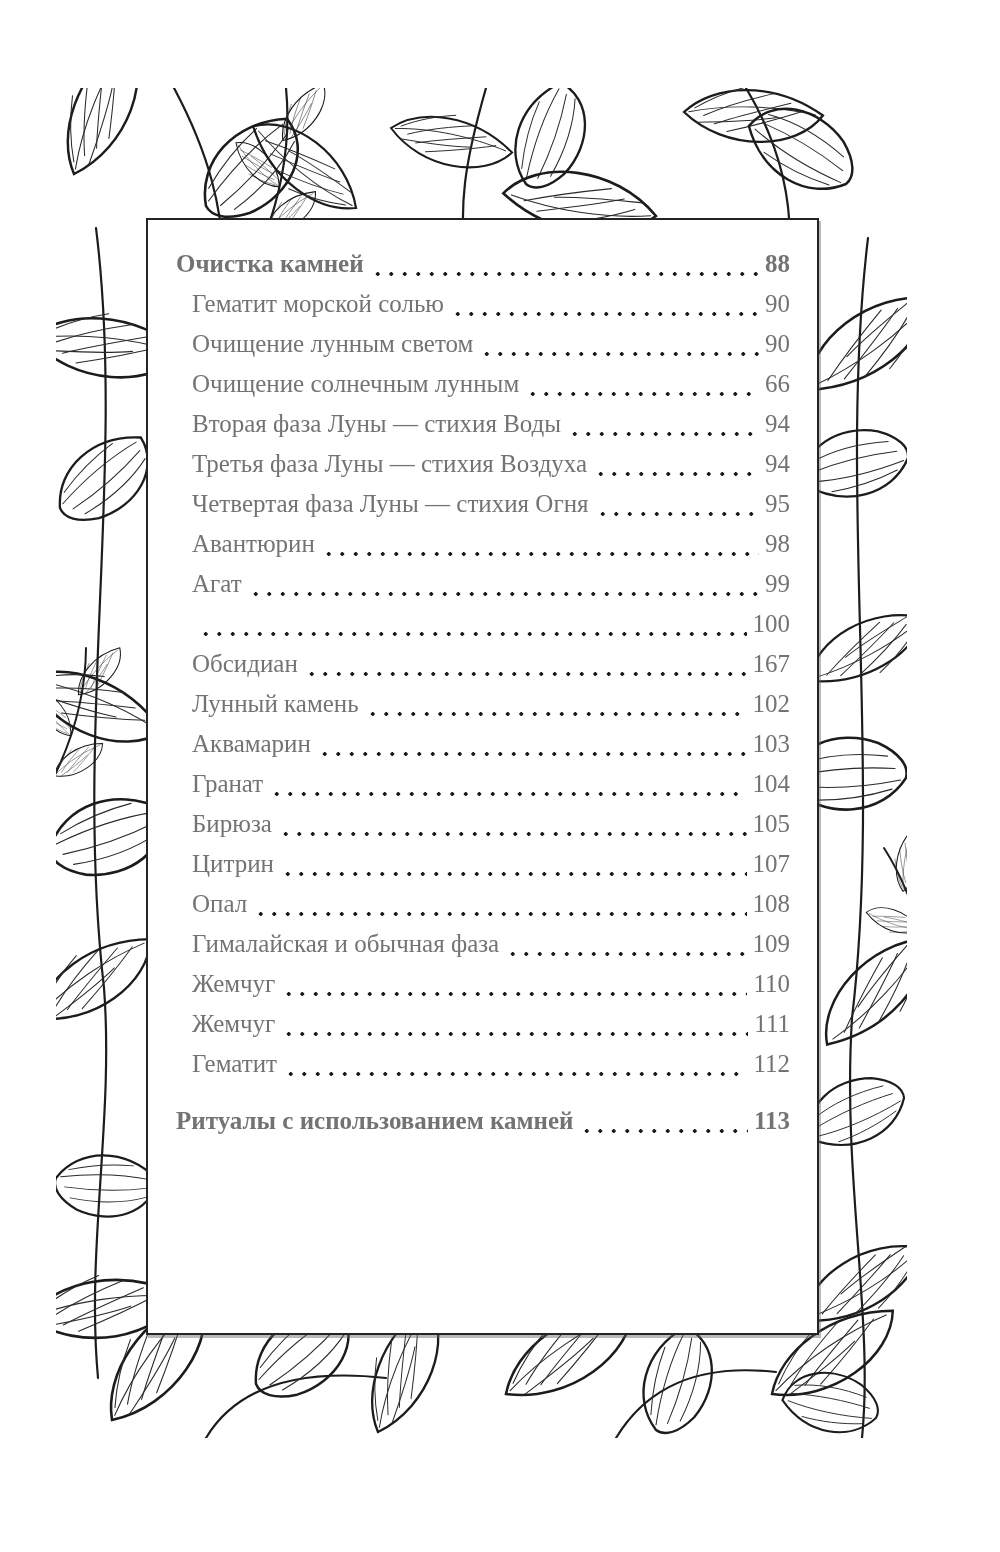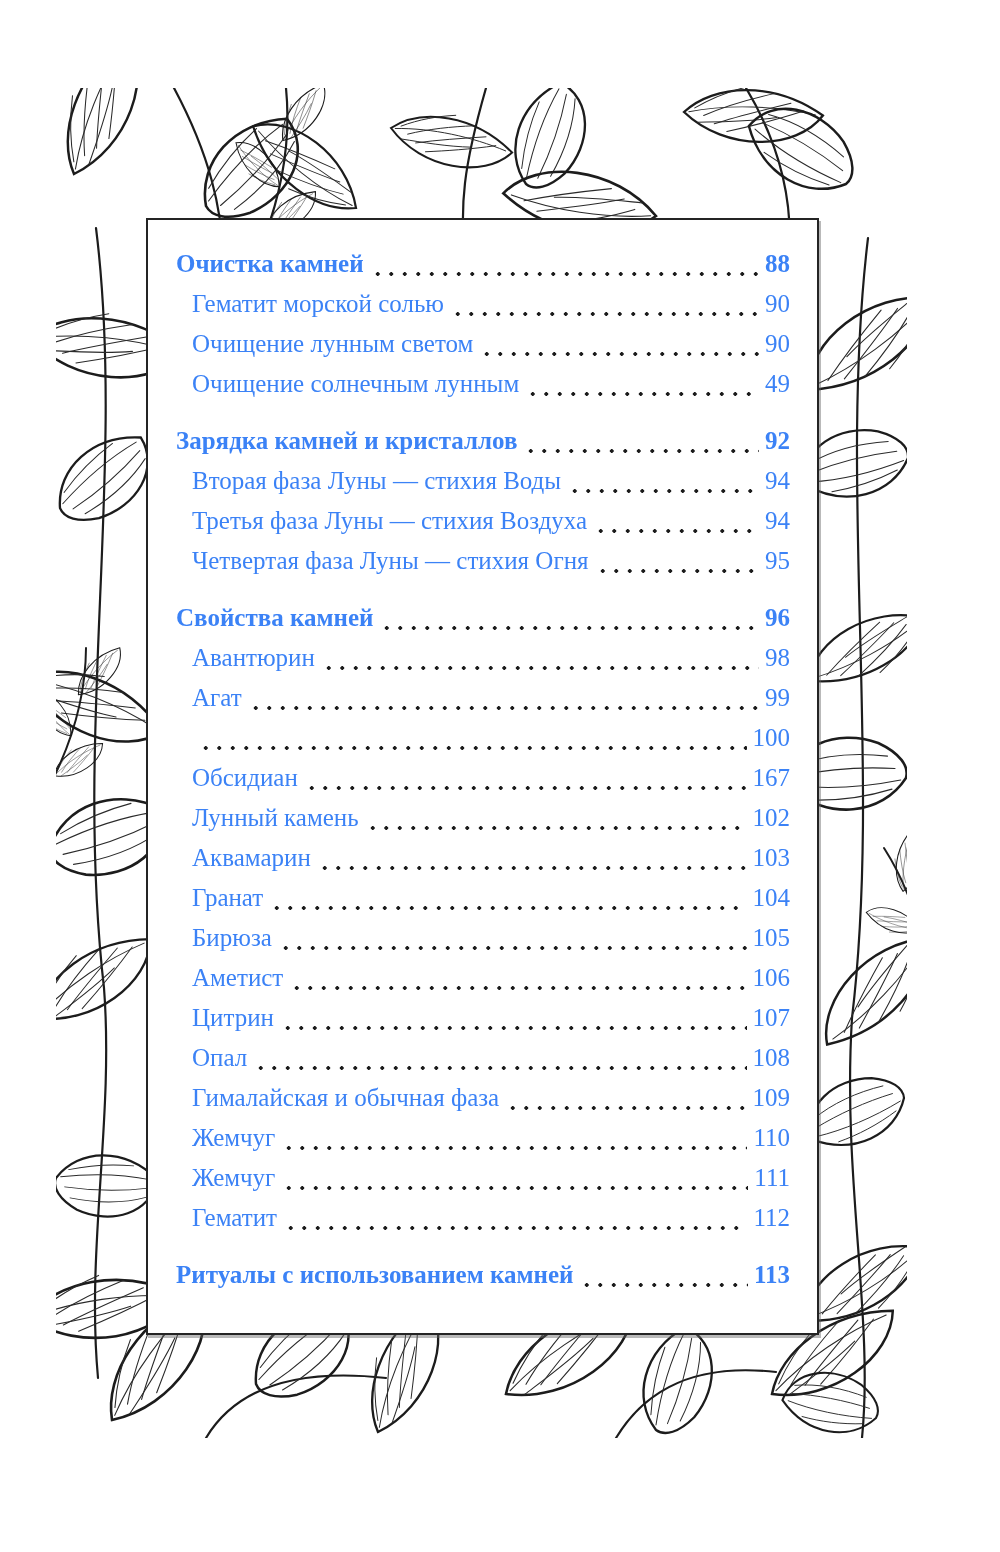--- a/index.html
+++ b/index.html
@@ -19,21 +19,21 @@
   .toc-box {
     position:absolute; left:146px; top:218px; width:673px; height:1117px;
     box-sizing:border-box;
     background:#ffffff;
     border:2px solid #242424;
     box-shadow:2px 3px 0 rgba(100,100,100,0.45);
     padding:24px 27px 0 28px;
   }
   .row {
     display:flex; align-items:center;
-    line-height:40px; font-size:25px; color:#3b82f6;
+    line-height:40px; font-size:25px; color:#737373;
     white-space:nowrap;
   }
   .row.heading { font-weight:bold; margin-top:17px; }
   .row.heading:first-child { margin-top:0; }
   .row.item { padding-left:16px; }
   .leader {
     flex:1; align-self:stretch;
     margin:0 6px 0 7px;
     background-image:radial-gradient(circle, #1b1b1b 1.7px, transparent 2.1px);
     background-size:13.5px 6px;
@@ -132,47 +132,37 @@
           <span class="num">90</span>
         </div>
         <div class="row item">
           <span>Очищение лунным светом</span>
           <span class="leader"></span>
           <span class="num">90</span>
         </div>
         <div class="row item">
           <span>Очищение солнечным лунным</span>
           <span class="leader"></span>
-          <span class="num">49</span>
-        </div>
-        <div class="row heading">
-          <span>Зарядка камней и кристаллов</span>
-          <span class="leader"></span>
-          <span class="num">92</span>
+          <span class="num">66</span>
         </div>
         <div class="row item">
           <span>Вторая фаза Луны — стихия Воды</span>
           <span class="leader"></span>
           <span class="num">94</span>
         </div>
         <div class="row item">
           <span>Третья фаза Луны — стихия Воздуха</span>
           <span class="leader"></span>
           <span class="num">94</span>
         </div>
         <div class="row item">
           <span>Четвертая фаза Луны — стихия Огня</span>
           <span class="leader"></span>
           <span class="num">95</span>
         </div>
-        <div class="row heading">
-          <span>Свойства камней</span>
-          <span class="leader"></span>
-          <span class="num">96</span>
-        </div>
         <div class="row item">
           <span>Авантюрин</span>
           <span class="leader"></span>
           <span class="num">98</span>
         </div>
         <div class="row item">
           <span>Агат</span>
           <span class="leader"></span>
           <span class="num">99</span>
         </div>
@@ -197,25 +187,20 @@
         </div>
         <div class="row item">
           <span>Гранат</span>
           <span class="leader"></span>
           <span class="num">104</span>
         </div>
         <div class="row item">
           <span>Бирюза</span>
           <span class="leader"></span>
           <span class="num">105</span>
-        </div>
-        <div class="row item">
-          <span>Аметист</span>
-          <span class="leader"></span>
-          <span class="num">106</span>
         </div>
         <div class="row item">
           <span>Цитрин</span>
           <span class="leader"></span>
           <span class="num">107</span>
         </div>
         <div class="row item">
           <span>Опал</span>
           <span class="leader"></span>
           <span class="num">108</span>

